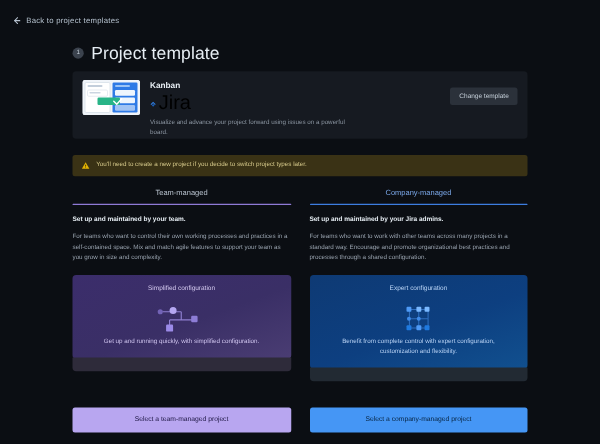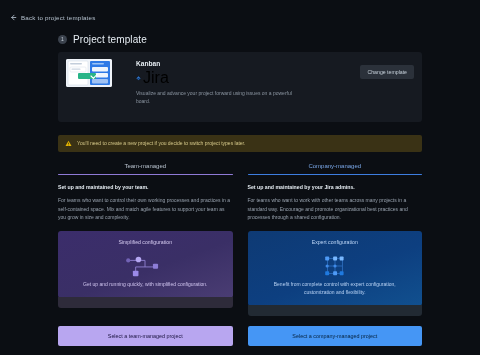--- a/index.html
+++ b/index.html
@@ -23,27 +23,27 @@
   
   .content { padding: 9px 58px 0 58px; }
 
   .step-head { display: flex; align-items: center; gap: 6px; margin-bottom: 7px; }
   .step-badge {
     width: 9px; height: 9px; border-radius: 50%;
     background: #3b424d; color: #c7d1db;
     font-size: 5px; line-height: 9px; text-align: center;
     flex: 0 0 auto;
   }
-  .step-title { color: #e6edf3; font-size: 10px; font-weight: 400; letter-spacing: .1px; text-align: right; }
+  .step-title { color: #e6edf3; font-size: 14px; font-weight: 400; letter-spacing: .1px; text-align: right; }
 
   
   .tpl-card {
     background: #161a21; border-radius: 3px;
-    display: flex; align-items: flex-start; gap: 24px;
-    padding: 7px 8px 16px 8px; margin-bottom: 13px;
+    display: flex; align-items: flex-start; gap: 8px;
+    padding: 7px 8px 0 8px; margin-bottom: 13px;
   }
   .tpl-thumb {
     width: 46px; height: 28px; border-radius: 2px; flex: 0 0 auto;
     background: #e8eef5; position: relative; overflow: hidden;
   }
   .tpl-meta { flex: 1 1 auto; padding-top: 1px; min-width: 0; }
   .tpl-name { color: #e6edf3; font-size: 6.6px; font-weight: bold; margin-bottom: 2px; }
   .tpl-product { display: flex; align-items: center; gap: 2px; margin-bottom: 3px; }
   .jira-glyph { width: 5px; height: 5px; display: block; }
   .tpl-desc { color: #8b95a1; font-size: 5px; line-height: 1.55; max-width: 170px; }

